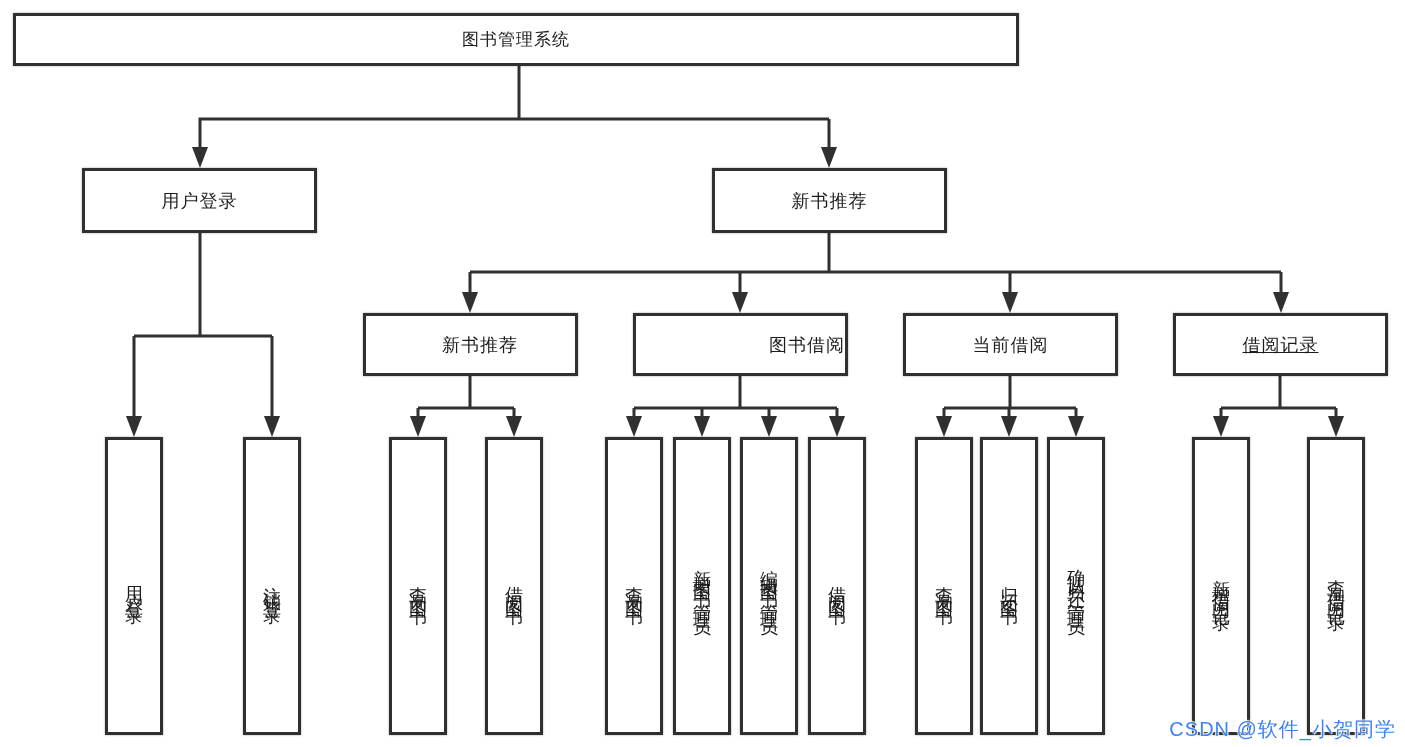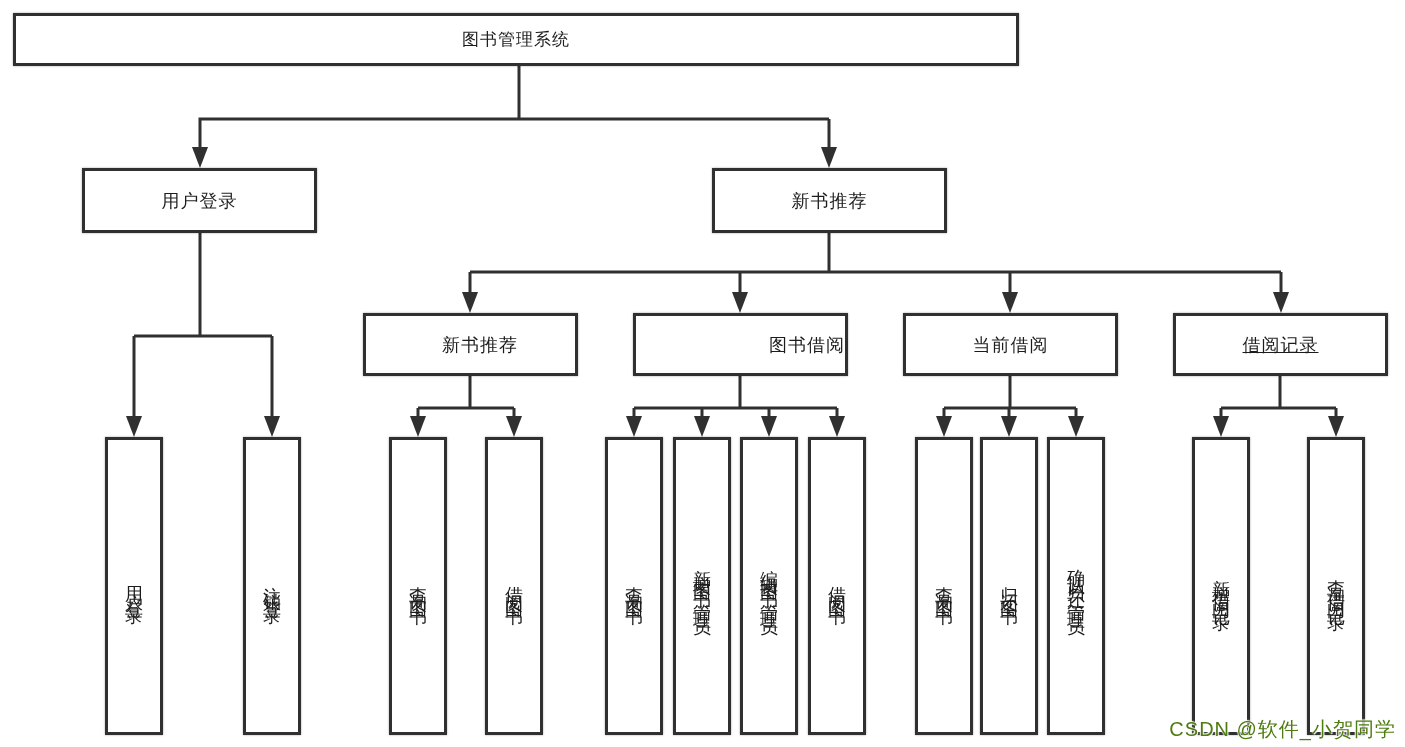--- a/index.html
+++ b/index.html
@@ -67,21 +67,21 @@
   .lf-10 { left: 980px; }
   .lf-11 { left: 1047px; }
   .lf-12 { left: 1192px; }
   .lf-13 { left: 1307px; }
   #watermark {
     position: absolute;
     right: 9px;
     bottom: 4px;
     z-index: 3;
     font-size: 20px;
-    color: #4d7c0f;
+    color: #3b82f6;
     letter-spacing: 1px;
     white-space: nowrap;
     text-shadow: 0 0 2px #ffffff, 1px 1px 1px #ffffff, -1px -1px 1px #ffffff;
   }
 </style>
 </head>
 <body>
 
 <div id="canvas">
 

